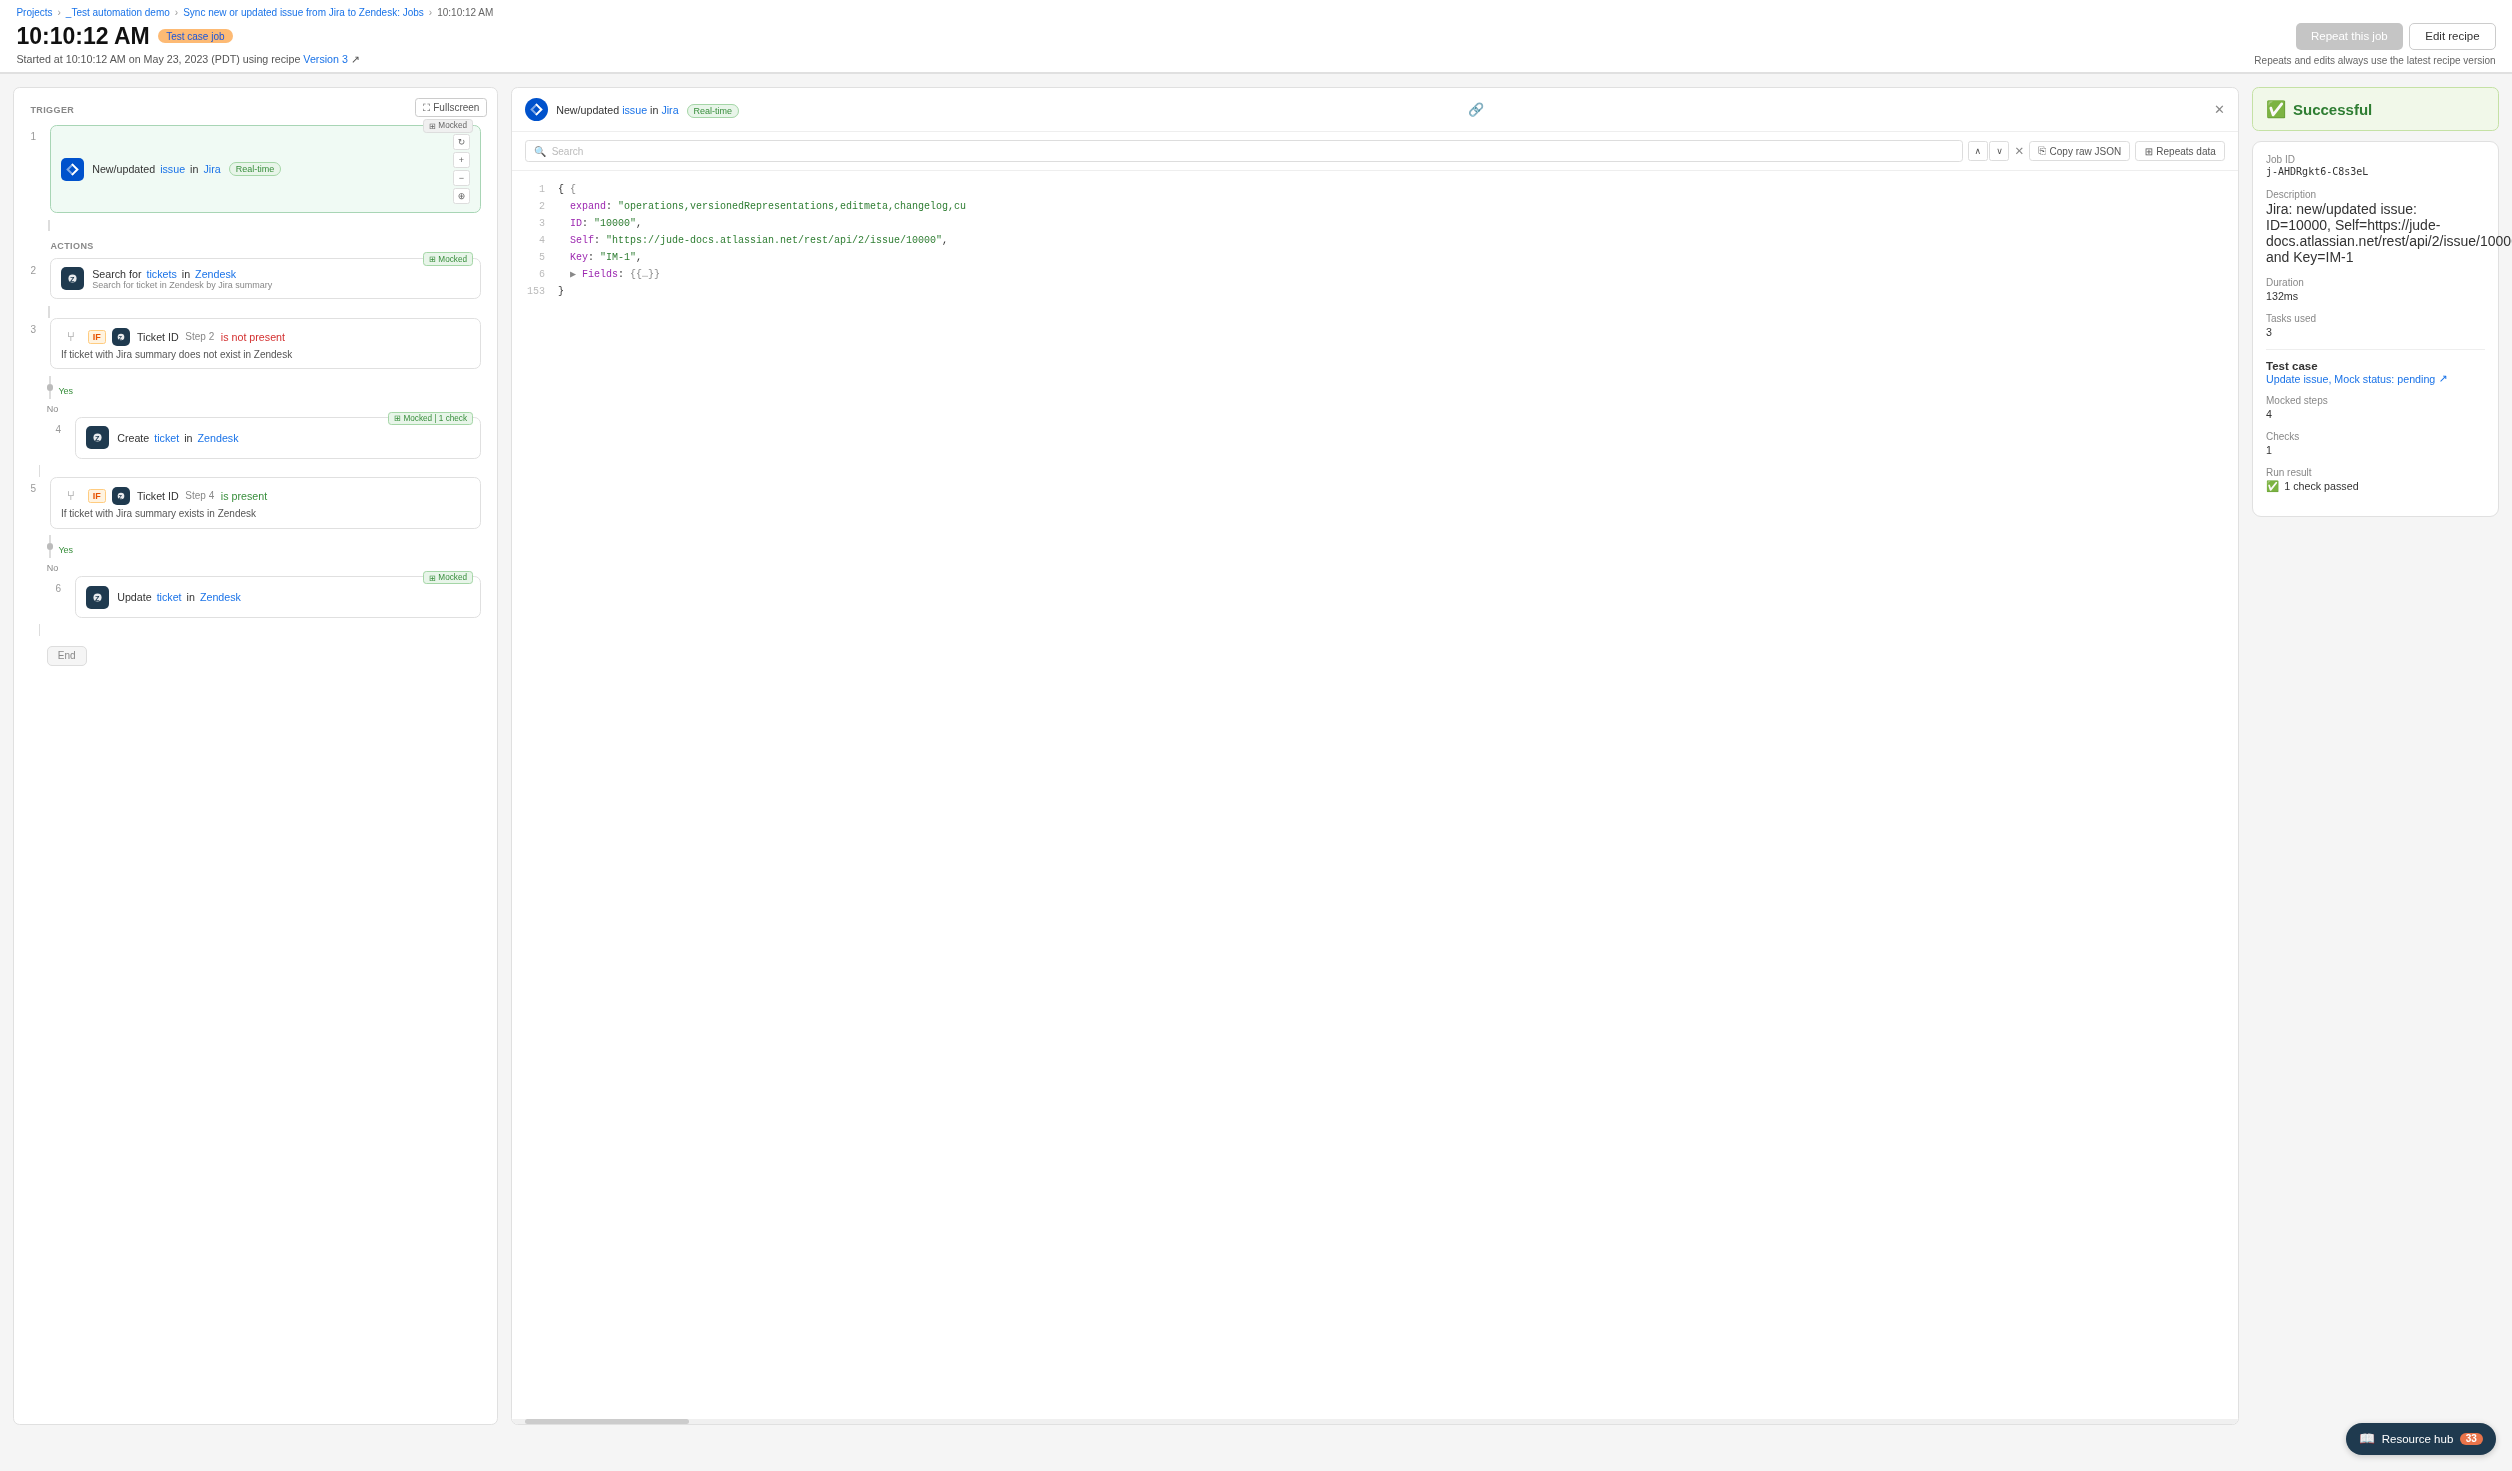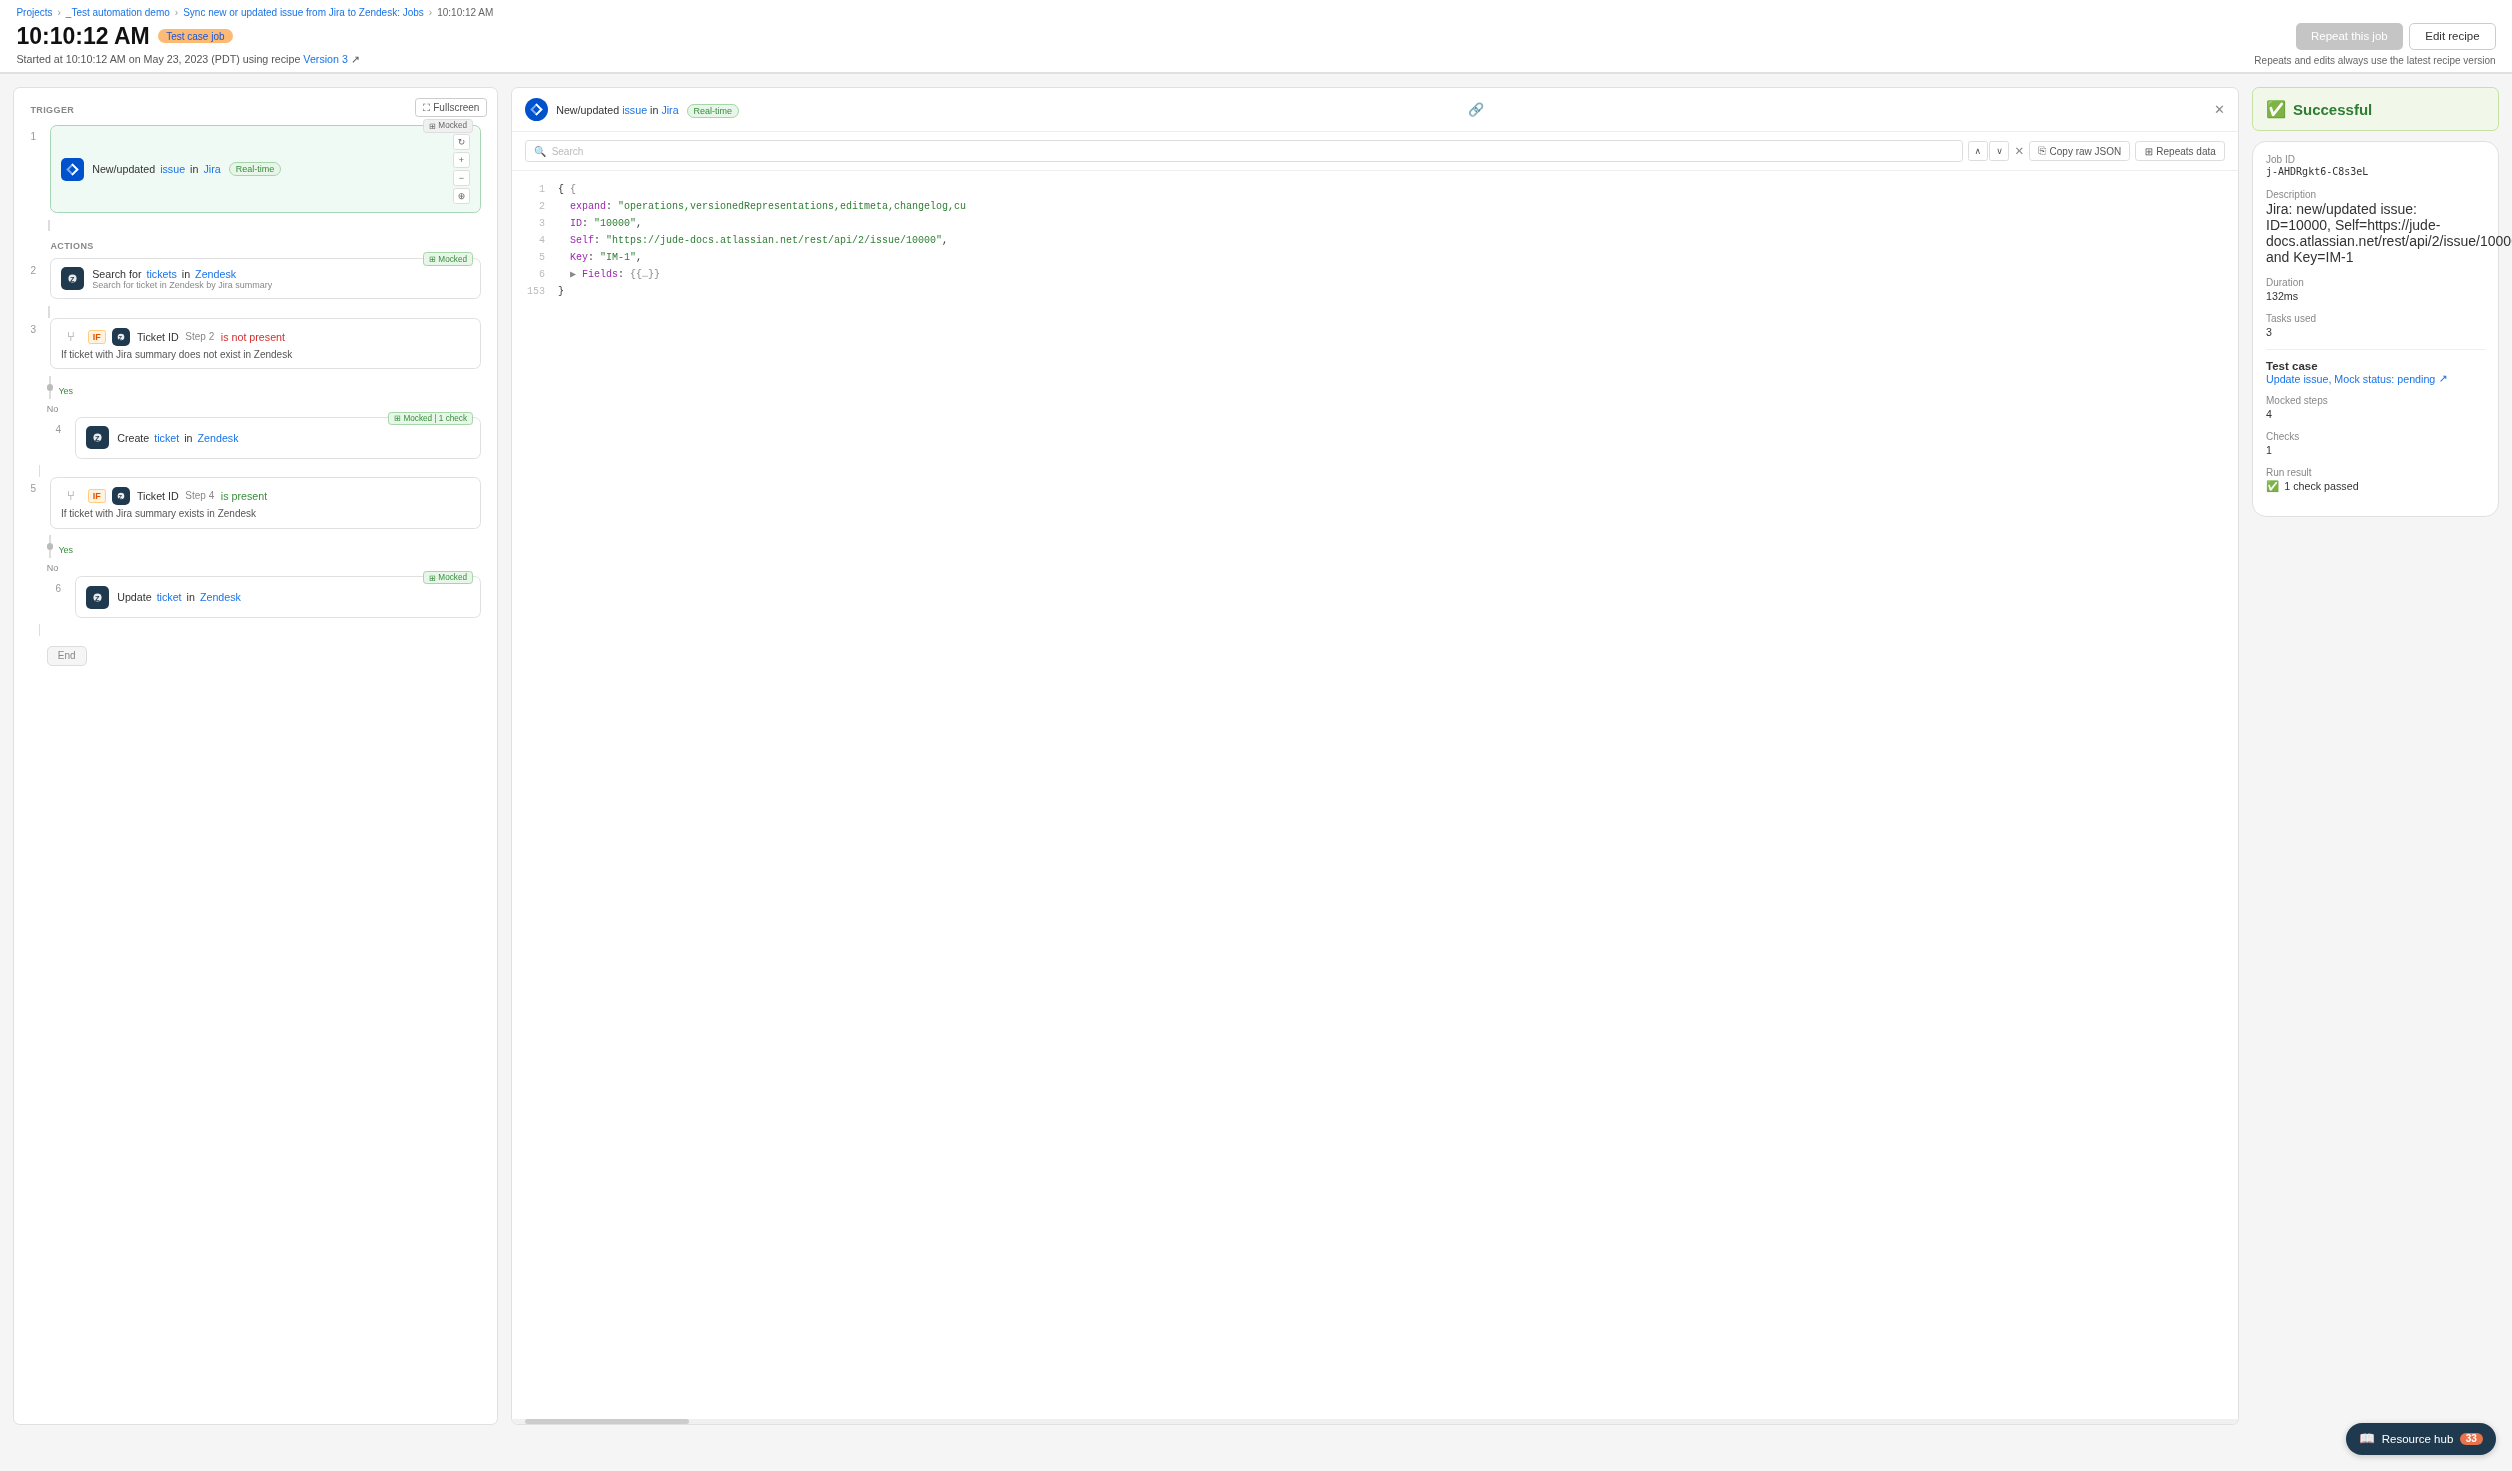--- a/index.html
+++ b/index.html
@@ -81,21 +81,21 @@
     .json-str { color: #2e7d32; }
     .json-expand { color: #888; }
     .scroll-bar-area { height: 5px; background: #f0f0f0; display: flex; align-items: center; padding: 0 13px; }
     .scroll-thumb { height: 5px; width: 164px; background: #ccc; border-radius: 2.5px; }
 
     
     .right-panel { width: 247px; min-width: 247px; display: flex; flex-direction: column; gap: 10px; }
     .status-card { background: #f1f8e9; border: 0.8px solid #c5e1a5; border-radius: 6.6px; padding: 11.5px 13px; }
     .status-title { display: flex; align-items: center; gap: 6.6px; font-size: 15px; font-weight: 600; color: #2e7d32; }
     .check-icon { color: #43a047; font-size: 16.4px; }
-    .details-card { background: #fff; border: 0.8px solid #e0e0e0; border-radius: 14px; padding: 11.5px 13px; }
+    .details-card { background: #fff; border: 0.8px solid #e0e0e0; border-radius: 9px; padding: 11.5px 13px; }
     .detail-row { margin-bottom: 11.5px; }
     .detail-label { font-size: 10px; color: #888; margin-bottom: 1.6px; }
     .detail-value { font-size: 10.7px; color: #333; font-weight: 500; }
     .detail-value.mono { font-family: monospace; font-size: 10px; }
     .divider { border: none; border-top: 0.8px solid #eee; margin: 10px 0; }
     .test-case-title { font-size: 11.5px; font-weight: 600; color: #333; margin-bottom: 0; }
     .test-case-link { color: #1a73e8; text-decoration: none; font-size: 10.7px; display: flex; align-items: center; gap: 3.3px; margin-bottom: 10px; }
     .run-result { display: flex; align-items: center; gap: 5px; }
     .check-pass { color: #43a047; }
 

